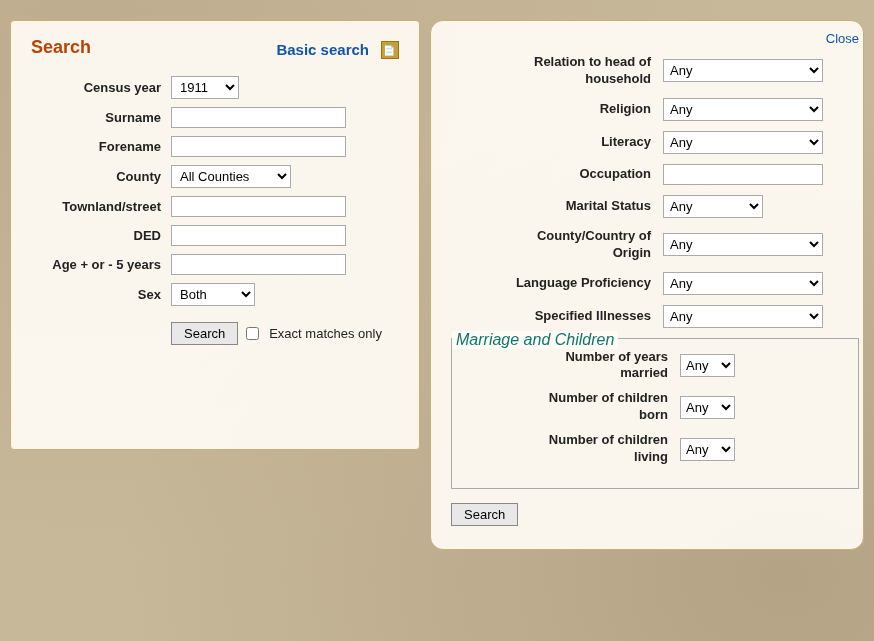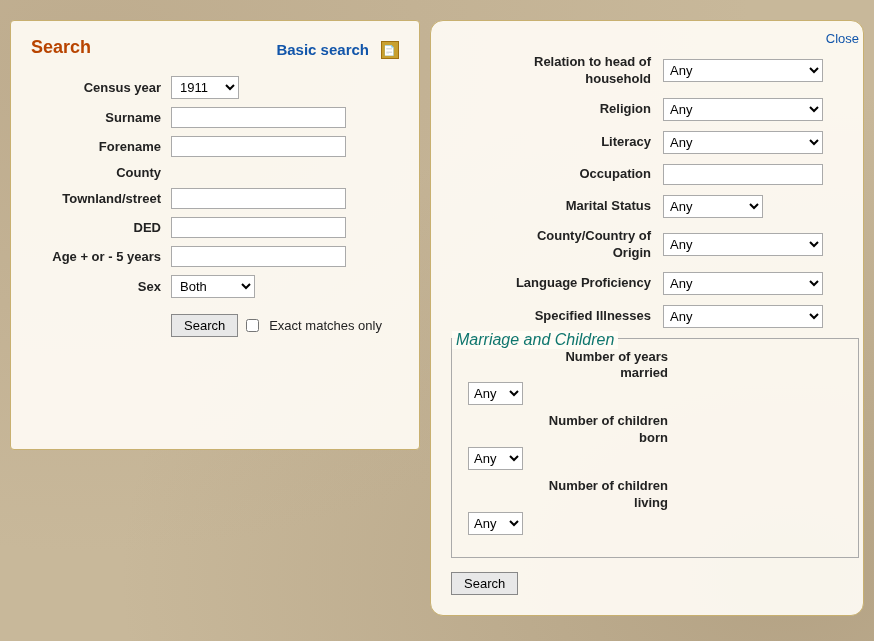--- a/index.html
+++ b/index.html
@@ -188,22 +188,22 @@
       left: 0;
       background: rgba(255,252,245,0.95);
       padding: 0 4px;
       font-size: 16px;
       color: #0f766e;
       font-style: italic;
     }
 
     .marriage-row {
       display: flex;
+      align-items: center;
       margin-bottom: 8px;
-      flex-direction: column;
     }
 
     .marriage-label {
       text-align: right;
       font-weight: bold;
       width: 200px;
       margin-right: 12px;
       font-size: 13px;
       color: #222;
       line-height: 1.3;
@@ -261,20 +261,27 @@
     <input type="text" class="form-input text-input" style="">
   </div>
 
   <div class="form-row">
     <label class="form-label">Forename</label>
     <input type="text" class="form-input text-input" style="">
   </div>
 
   <div class="form-row">
     <label class="form-label">County</label>
+    <select class="form-input county-select">
+      <option>All Counties</option>
+      <option>Antrim</option>
+      <option>Cork</option>
+      <option>Dublin</option>
+      <option>Galway</option>
+    </select>
   </div>
 
   <div class="form-row">
     <label class="form-label">Townland/street</label>
     <input type="text" class="form-input text-input" style="">
   </div>
 
   <div class="form-row">
     <label class="form-label">DED</label>
     <input type="text" class="form-input text-input" style="">

